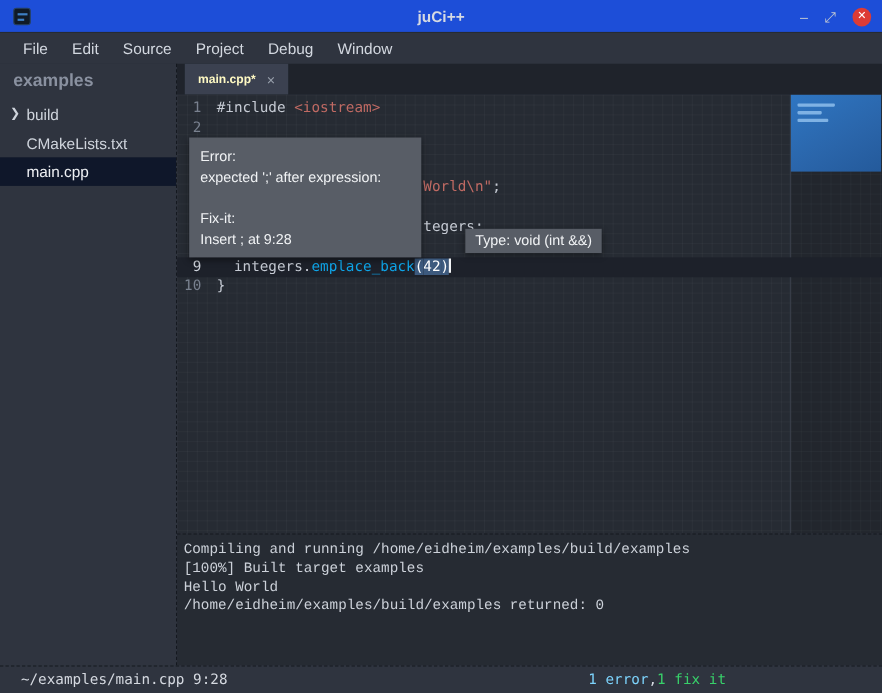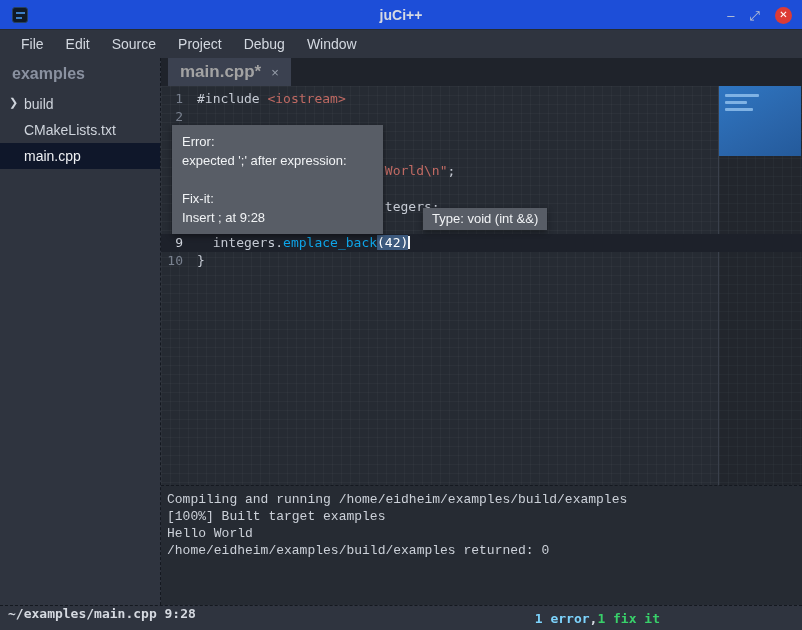--- a/index.html
+++ b/index.html
@@ -31,21 +31,21 @@
   .sidebar-header { color:#8a91a0; font-weight:bold; font-size:16px; padding:7px 12px 8px; }
   .tree-item { height:26px; display:flex; align-items:center; color:#cfd4dc; font-size:14px;
                padding-left:24px; position:relative; }
   .tree-item.selected { background:#0f172a; color:#eef0f3; }
   .chevron { position:absolute; left:9px; top:5px; font-size:11px; color:#cfd4dc; }
 
   
   .tabbar { position:absolute; top:58px; left:161px; width:641px; height:28px; background:#1f232b;
             display:flex; align-items:stretch; }
   .tab { display:flex; align-items:center; padding:0 12px; background:#3b4150; margin-left:7px; }
-  .tab-label { color:#a3a3a3; font-weight:bold; font-size:17px; }
+  .tab-label { color:#fef9c3; font-weight:bold; font-size:11px; }
   .tab-close { color:#98a0ac; margin-left:10px; font-size:13px; }
 
   
   .editor { position:absolute; top:86px; left:161px; width:641px; height:399px; background:#262b33; overflow:hidden; }
   .editor::before { content:""; position:absolute; inset:0;
       background-image:linear-gradient(rgba(255,255,255,0.028) 1px, transparent 1px),
                        linear-gradient(90deg, rgba(255,255,255,0.028) 1px, transparent 1px);
       background-size:9px 9px; }
   .margin-zone { position:absolute; left:557px; top:0; bottom:0; right:0;
                  background:rgba(0,0,0,0.10); border-left:1px solid #3a404b; }
@@ -78,22 +78,22 @@
   .thumb-bar.b3 { left:6px; top:22px; width:28px; }
 
   
   .terminal { position:absolute; top:485px; left:161px; width:641px; height:120px; background:#262b33;
               border-top:1px dashed #14181f; padding:5px 6px;
               font-family:Liberation Mono, monospace; font-size:13px; line-height:17px; color:#ccd1d9; }
   .term-line { white-space:pre; }
 
   
   .statusbar { position:absolute; bottom:0; left:0; width:802px; height:25px; background:#2f343f;
-               border-top:1px dashed #14181f; display:flex; align-items:flex-start; padding-left:8px;
-               font-family:"DejaVu Sans Mono", monospace; font-size:13px; color:#d5d9e0;font-weight:bold; }
+               border-top:1px dashed #14181f; display:flex; align-items:center; padding-left:19px;
+               font-family:"DejaVu Sans Mono", monospace; font-size:13px; color:#d5d9e0; }
   .status-right { position:absolute; right:142px; top:0; height:25px; display:flex; align-items:center; }
   .err { color:#7dd3fc; }
   .fix { color:#38d06a; }
 </style>
 </head>
 <body>
 
 <div class="window">
 
   <div class="titlebar">

